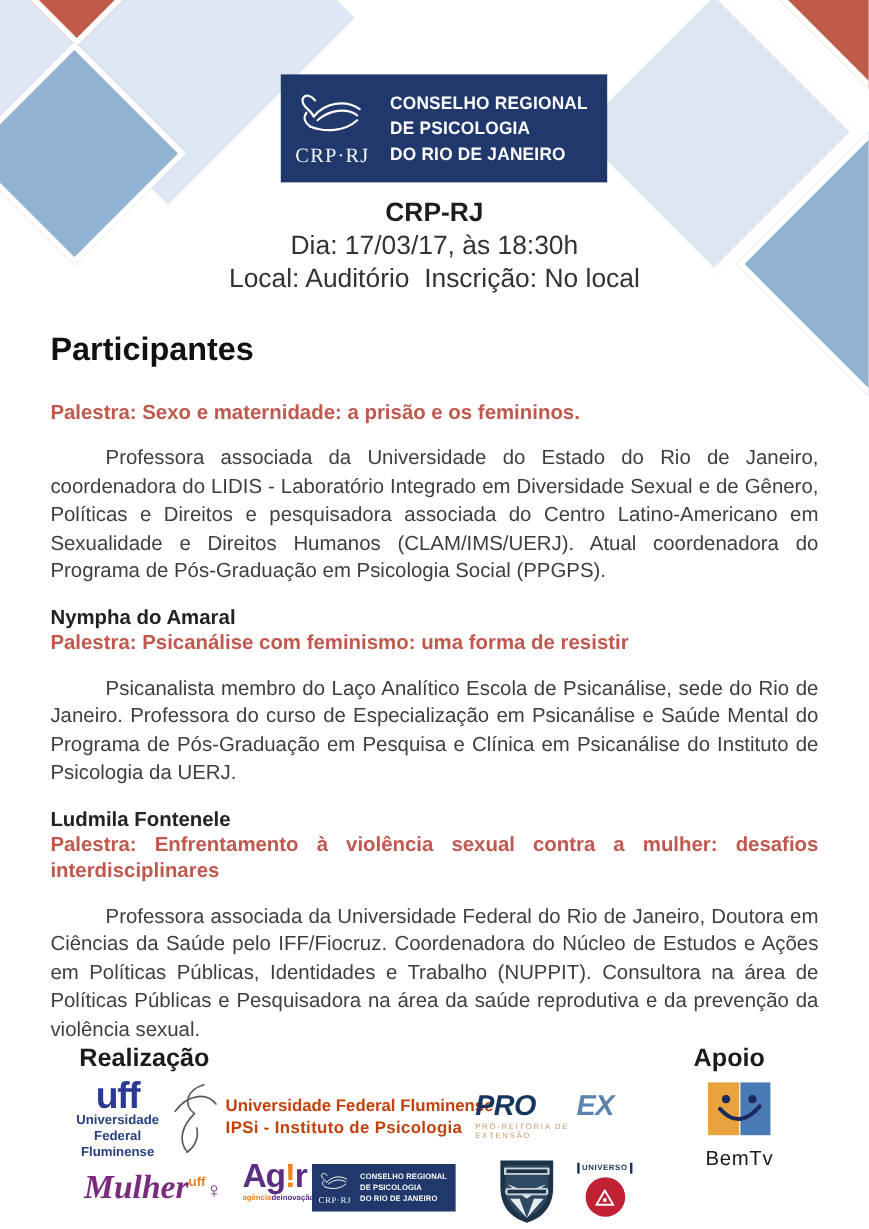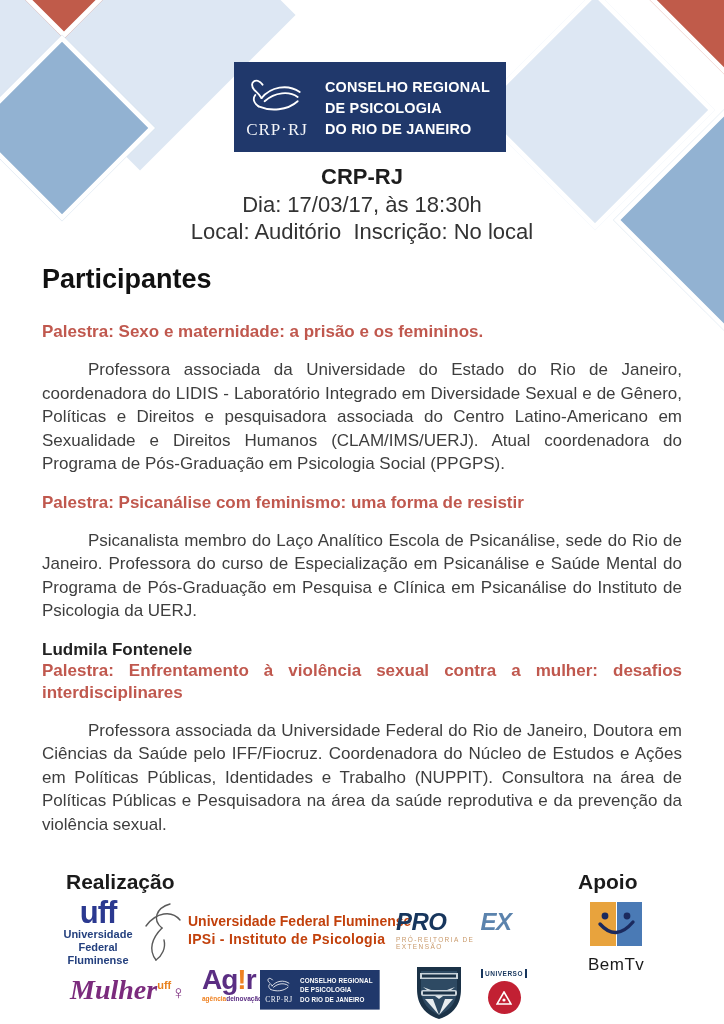--- a/index.html
+++ b/index.html
@@ -23,21 +23,21 @@
              font-family:"Liberation Sans",sans-serif;transform:scaleX(0.96);transform-origin:left center;white-space:nowrap;}
 
   
   .event-block{position:absolute;left:0;top:163px;width:724px;text-align:center;color:#2e2e2e;}
   .event-org{font-size:22px;font-weight:bold;color:#1d1d1d;line-height:28px;}
   .event-line{font-size:22px;line-height:27px;color:#333333;}
   .prewrap{white-space:pre-wrap;}
 
   
   .content{position:absolute;left:42px;top:264px;width:640px;color:#3e3e3e;}
-  .section-title{font-size:27px;font-weight:bold;color:#111111;margin:0 0 26px 0;}
+  .section-title{font-size:27px;font-weight:bold;color:#111111;margin:12px 0 26px 0;}
   .p-name{font-size:17px;font-weight:bold;color:#222222;line-height:21px;margin-top:14px;}
   .p-talk{font-size:17px;font-weight:bold;color:#c0584e;line-height:22px;text-align:justify;}
   .p-bio{font-size:17px;line-height:23.5px;text-align:justify;text-indent:46px;margin:15px 0 16px 0;color:#3e3e3e;}
 
   
   .footer-label{position:absolute;font-size:21px;font-weight:bold;color:#1b1b1b;}
   .lbl-realizacao{left:66px;top:870px;}
   .lbl-apoio{left:578px;top:870px;}
 
   .uff-logo{position:absolute;left:56px;top:898px;width:84px;text-align:center;color:#2b3990;}
@@ -126,20 +126,21 @@
 
   <div class="content">
     <h1 class="section-title">Participantes</h1>
 
     <div>
       <div class="p-talk">Palestra: Sexo e maternidade: a prisão e os femininos.</div>
       <p class="p-bio">Professora associada da Universidade do Estado do Rio de Janeiro, coordenadora do LIDIS - Laboratório Integrado em Diversidade Sexual e de Gênero, Políticas e Direitos e pesquisadora associada do Centro Latino-Americano em Sexualidade e Direitos Humanos (CLAM/IMS/UERJ). Atual coordenadora do Programa de Pós-Graduação em Psicologia Social (PPGPS).</p>
     </div>
 
     <div>
+      <div class="p-name">Nympha do Amaral</div>
       <div class="p-talk">Palestra: Psicanálise com feminismo: uma forma de resistir</div>
       <p class="p-bio">Psicanalista membro do Laço Analítico Escola de Psicanálise, sede do Rio de Janeiro. Professora do curso de Especialização em Psicanálise e Saúde Mental do Programa de Pós-Graduação em Pesquisa e Clínica em Psicanálise do Instituto de Psicologia da UERJ.</p>
     </div>
 
     <div>
       <div class="p-name">Ludmila Fontenele</div>
       <div class="p-talk">Palestra: Enfrentamento à violência sexual contra a mulher: desafios interdisciplinares</div>
       <p class="p-bio">Professora associada da Universidade Federal do Rio de Janeiro, Doutora em Ciências da Saúde pelo IFF/Fiocruz. Coordenadora do Núcleo de Estudos e Ações em Políticas Públicas, Identidades e Trabalho (NUPPIT). Consultora na área de Políticas Públicas e Pesquisadora na área da saúde reprodutiva e da prevenção da violência sexual.</p>
     </div>
   </div>

